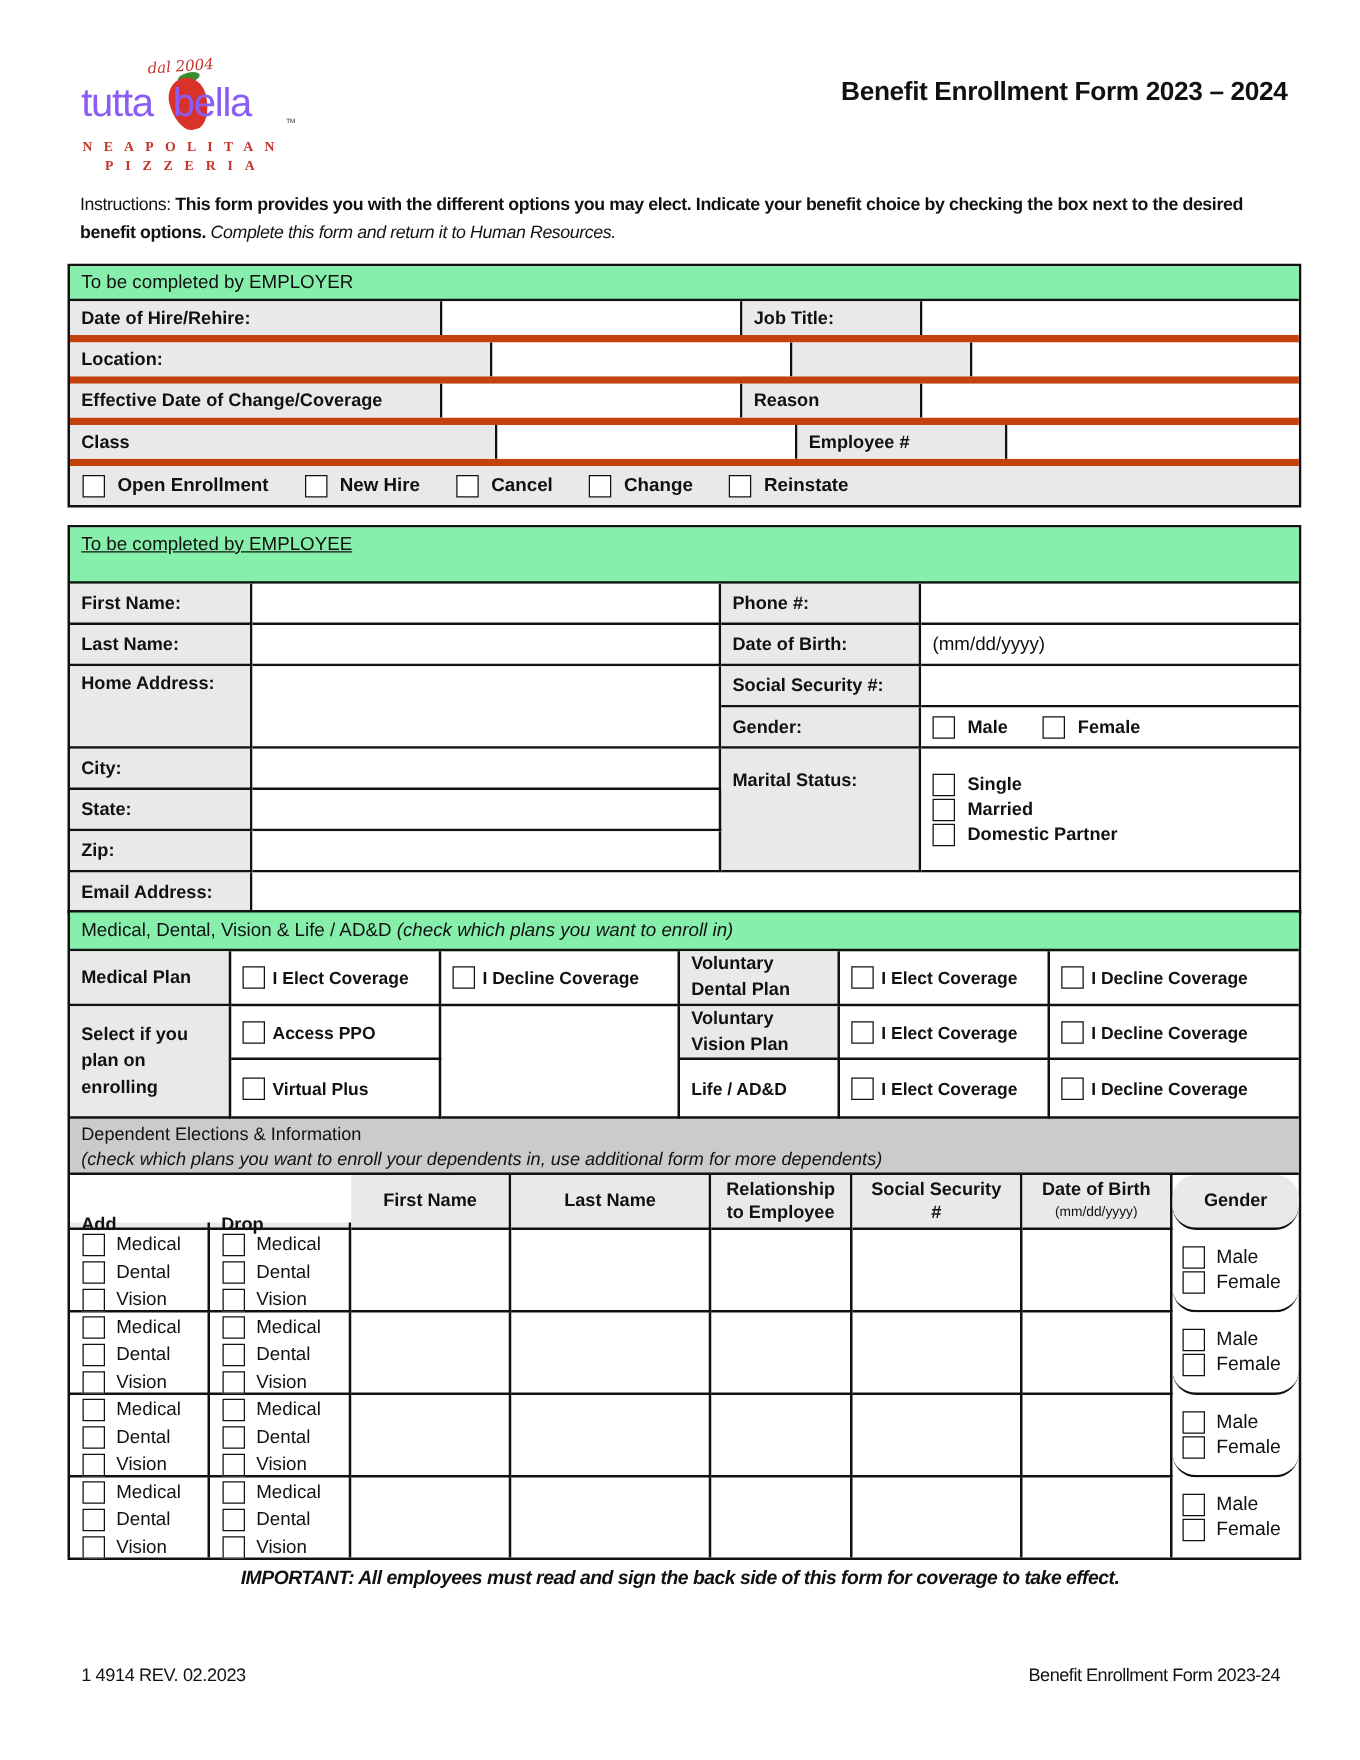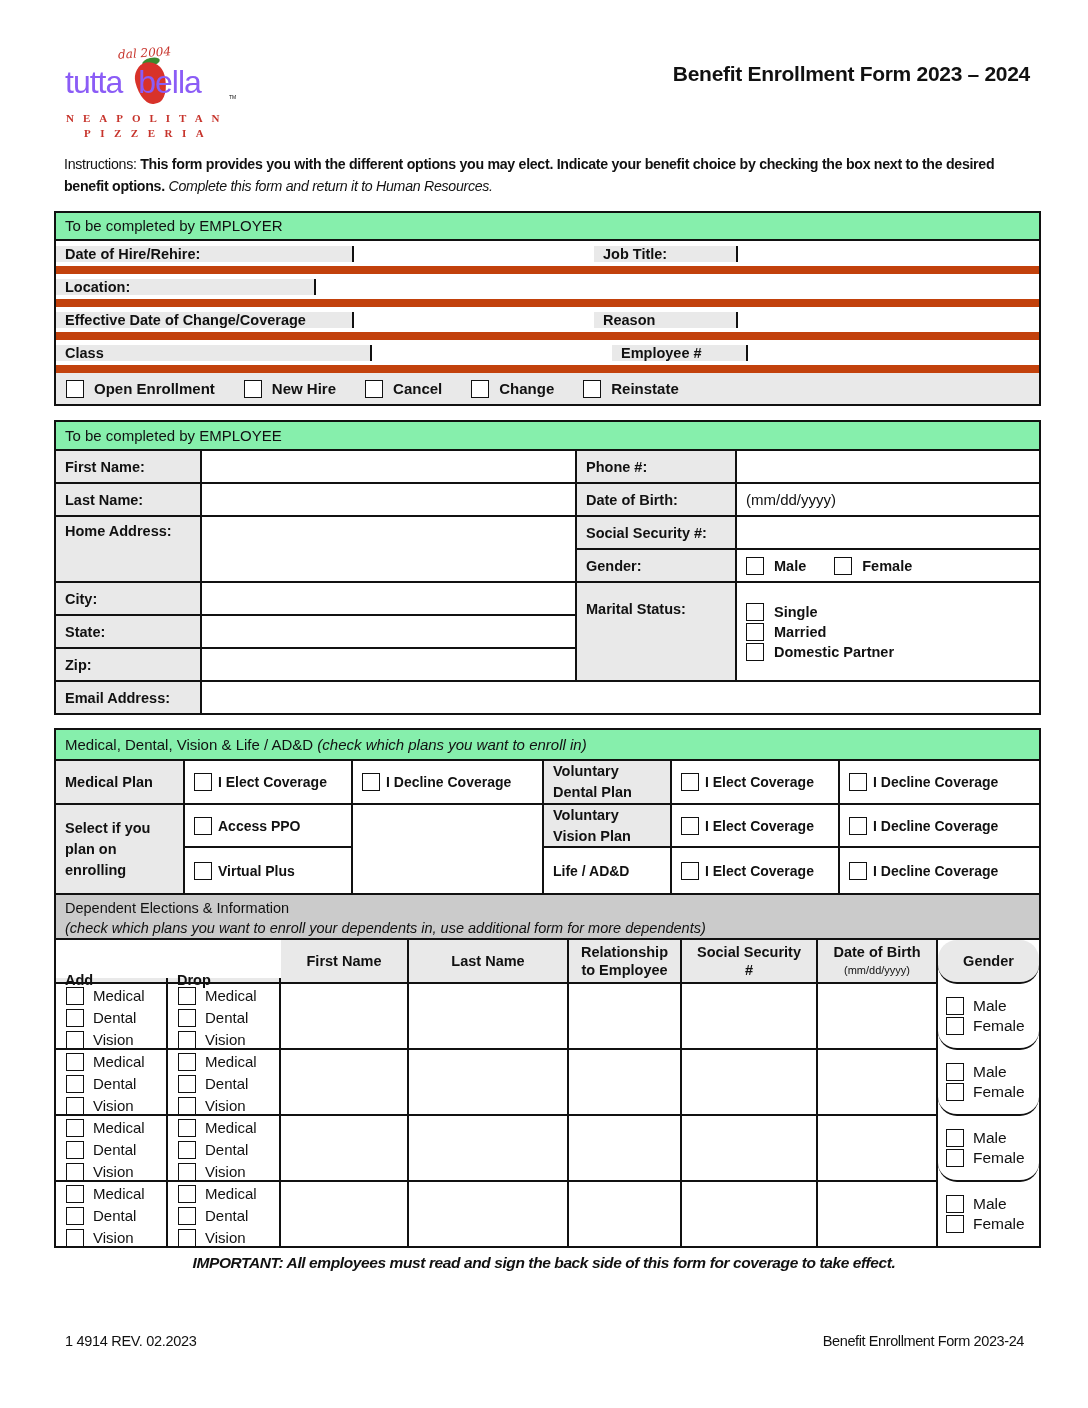--- a/index.html
+++ b/index.html
@@ -18,40 +18,40 @@
   .logo .line2 { left: 22px; top: 83px; letter-spacing: 9.5px; }
 
   .title { position: absolute; right: 58px; top: 62px; font-size: 21px; font-weight: bold; letter-spacing: -0.3px; }
 
   .instructions { position: absolute; left: 64px; top: 153px; width: 970px; font-size: 14.2px; line-height: 22px; letter-spacing: -0.3px; }
   .instructions b { font-weight: bold; }
   .instructions i { font-style: italic; }
 
   .section { position: absolute; left: 54px; width: 987px; border: 2px solid #111; }
   .hdr { background: #86efac; font-size: 15px; padding: 0 9px; border-bottom: 2px solid #111; }
-  .row { display: flex; border-bottom: 8px solid #c2410c; align-items: center; }
+  .row { display: flex; border-bottom: 6px solid #c2410c; }
   .row:last-child { border-bottom: none; }
   .cell { border-right: 2px solid #111; font-size: 14.5px; padding: 0 9px; display: flex; align-items: center; }
   .cell:last-child { border-right: none; }
   .lbl { background: #e9e9e9; font-weight: bold; }
   .inp { background: #fff; }
 
   .cb { display: inline-block; width: 18px; height: 18px; border: 1.6px solid #111; background: #fff; flex: 0 0 auto; }
   .cbl { display: inline-flex; align-items: center; gap: 10px; }
 
   
   #employer { top: 211px; }
   #employer .hdr { height: 28px; line-height: 26px; }
   #employer .row { height: 33px; }
   #employer .chk-row { background: #e9e9e9; height: 31px; align-items: center; padding-left: 10px; gap: 0; }
   #employer .chk-row .cbl { margin-right: 29px; font-weight: bold; font-size: 15px; }
 
   
   #employee { top: 420px; }
-  #employee .hdr { height: 29px; line-height: 27px; }
+  #employee .hdr { height: 45px; line-height: 27px; text-decoration: underline; }
   .emp-grid { display: grid; grid-template-columns: 146px 375px 160px auto; }
   .emp-grid > div { border-right: 2px solid #111; border-bottom: 2px solid #111; font-size: 14.5px; padding: 0 9px; display: flex; align-items: center; }
   .emp-grid > div.nr { border-right: none; }
   .emp-grid > div.nb { border-bottom: none; }
 
   
   #benefits { top: 728px; }
   #benefits .hdr { height: 31px; line-height: 29px; }
   .ben-grid { display: grid; grid-template-columns: 129px 168px 191px 128px 168px auto; grid-template-rows: 44px 43px 47px; }
   .ben-grid > div { border-right: 2px solid #111; border-bottom: 2px solid #111; font-size: 14.5px; padding: 0 9px; display: flex; align-items: center; }
@@ -98,35 +98,35 @@
 
 <div class="section" id="employer">
   <div class="hdr">To be completed by EMPLOYER</div>
   <div class="row">
     <div class="cell lbl" style="width:298px">Date of Hire/Rehire:</div>
     <div class="cell inp" style="width:240px"></div>
     <div class="cell lbl" style="width:144px">Job Title:</div>
     <div class="cell inp" style="flex:1"></div>
   </div>
   <div class="row">
-    <div class="cell lbl" style="width:260px">Location:</div>
+    <div class="cell lbl" style="width:338px">Location:</div>
     <div class="cell inp" style="width:240px"></div>
     <div class="cell lbl" style="width:144px"></div>
     <div class="cell inp" style="flex:1"></div>
   </div>
   <div class="row">
     <div class="cell lbl" style="width:298px">Effective Date of Change/Coverage</div>
     <div class="cell inp" style="width:240px"></div>
     <div class="cell lbl" style="width:144px">Reason</div>
     <div class="cell inp" style="flex:1"></div>
   </div>
   <div class="row">
-    <div class="cell lbl" style="width:316px">Class</div>
+    <div class="cell lbl" style="width:342px">Class</div>
     <div class="cell inp" style="width:240px"></div>
-    <div class="cell lbl" style="width:136px">Employee #</div>
+    <div class="cell lbl" style="width:168px">Employee #</div>
     <div class="cell inp" style="flex:1"></div>
   </div>
   <div class="row chk-row">
     <label class="cbl">
         <span class="cb"></span>
         <span>Open Enrollment</span>
       </label>
     <label class="cbl">
         <span class="cb"></span>
         <span>New Hire</span>

